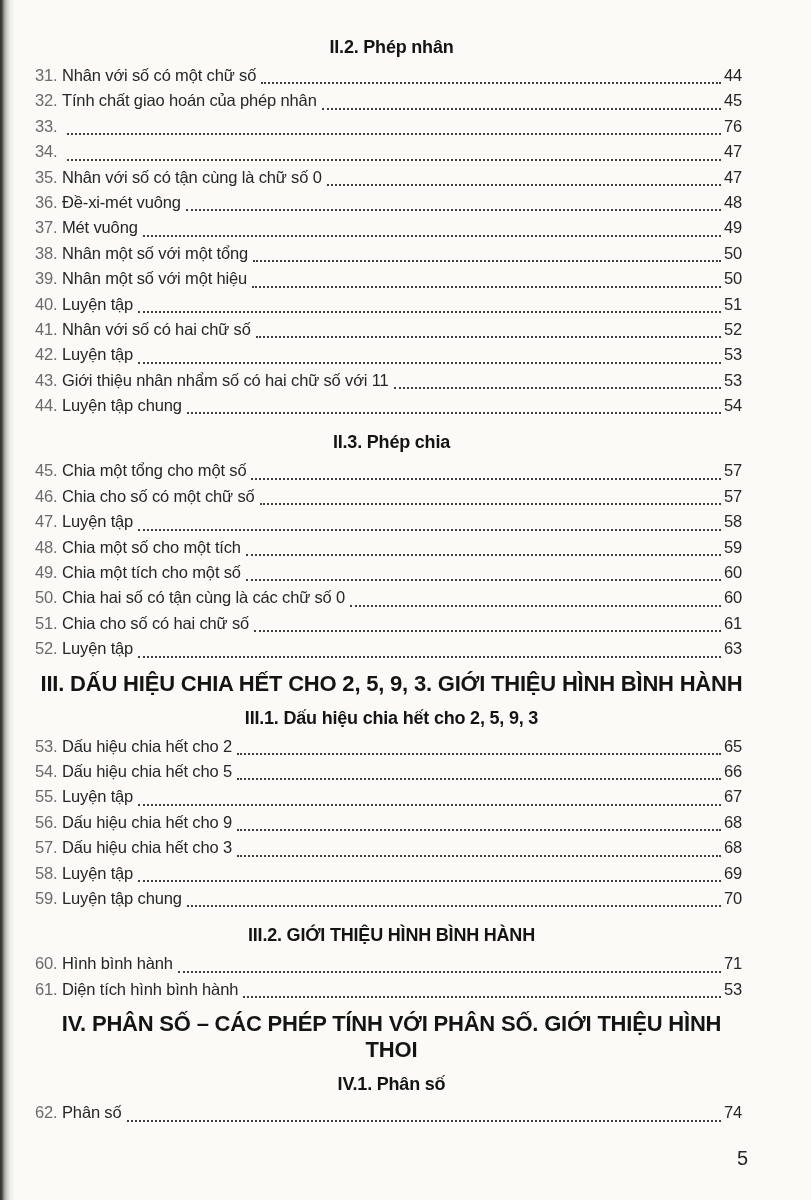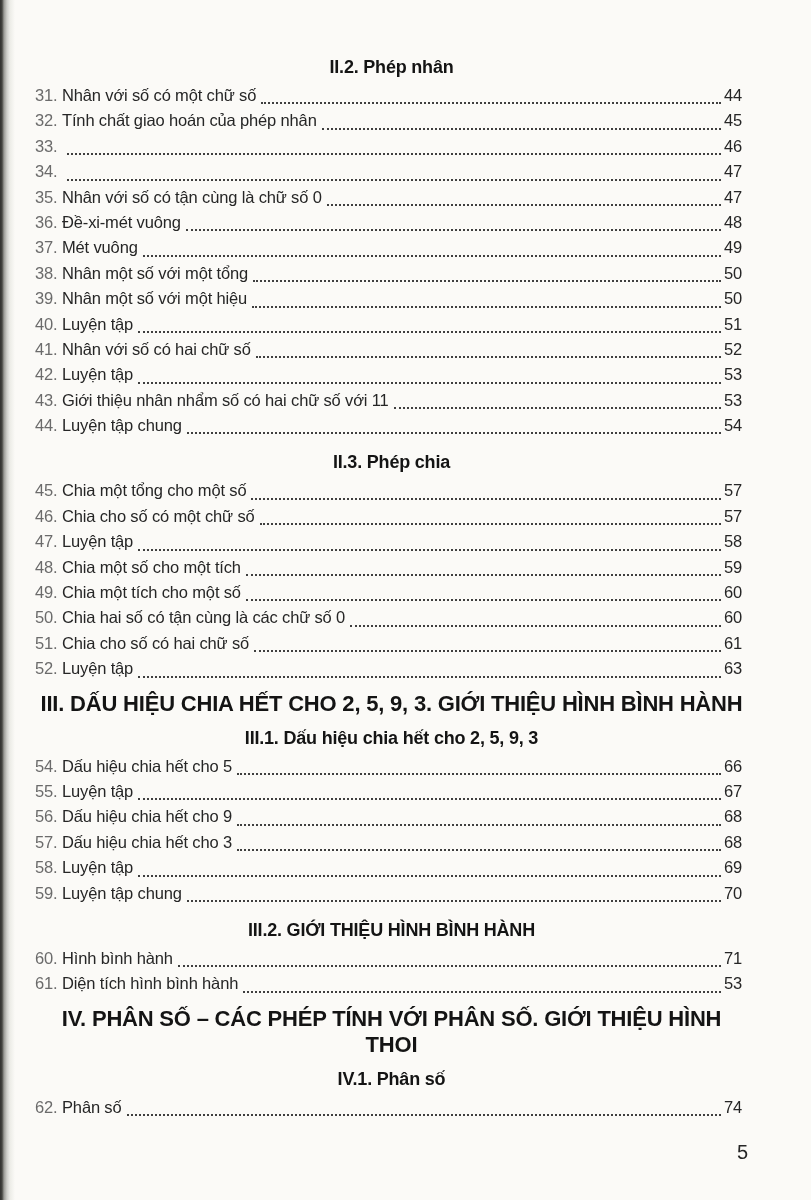--- a/index.html
+++ b/index.html
@@ -21,21 +21,21 @@
   .scan-edge {
     position: absolute; left: 0; top: 0; bottom: 0; width: 16px;
     background: linear-gradient(90deg,
       #30302e 0px, #44443f 2px, #9b9b96 4px,
       #cfcfca 7px, #ecece7 10px, rgba(236,236,231,0) 15px);
     pointer-events: none;
   }
   .page {
     position: relative;
     width: 811px; height: 1200px;
-    padding: 48px 63px 0 35px;
+    padding: 28px 63px 0 35px;
   }
   .heading {
     text-align: center;
     font-weight: bold;
     color: var(--heading);
     letter-spacing: -0.2px;
     line-height: 23px;
   }
   .h-sub   { font-size: 18px;   margin: 10px 0 7px; }
   .h-major { font-size: 22px; margin: 6px 0 4px; line-height: 26px; }
@@ -89,21 +89,21 @@
       </div>
       <div class="entry">
         <span class="num">32.</span>
         <span class="title">Tính chất giao hoán của phép nhân</span>
         <span class="leader"></span>
         <span class="pg">45</span>
       </div>
       <div class="entry">
         <span class="num">33.</span>
         <span class="leader"></span>
-        <span class="pg">46</span>
+        <span class="pg">76</span>
       </div>
       <div class="entry">
         <span class="num">34.</span>
         <span class="leader"></span>
         <span class="pg">47</span>
       </div>
       <div class="entry">
         <span class="num">35.</span>
         <span class="title">Nhân với số có tận cùng là chữ số 0</span>
         <span class="leader"></span>
@@ -207,20 +207,26 @@
         <span class="pg">61</span>
       </div>
       <div class="entry">
         <span class="num">52.</span>
         <span class="title">Luyện tập</span>
         <span class="leader"></span>
         <span class="pg">63</span>
       </div>
       <div class="heading h-major">III. DẤU HIỆU CHIA HẾT CHO 2, 5, 9, 3. GIỚI THIỆU HÌNH BÌNH HÀNH</div>
       <div class="heading h-sub">III.1. Dấu hiệu chia hết cho 2, 5, 9, 3</div>
+      <div class="entry">
+        <span class="num">53.</span>
+        <span class="title">Dấu hiệu chia hết cho 2</span>
+        <span class="leader"></span>
+        <span class="pg">65</span>
+      </div>
       <div class="entry">
         <span class="num">54.</span>
         <span class="title">Dấu hiệu chia hết cho 5</span>
         <span class="leader"></span>
         <span class="pg">66</span>
       </div>
       <div class="entry">
         <span class="num">55.</span>
         <span class="title">Luyện tập</span>
         <span class="leader"></span>

